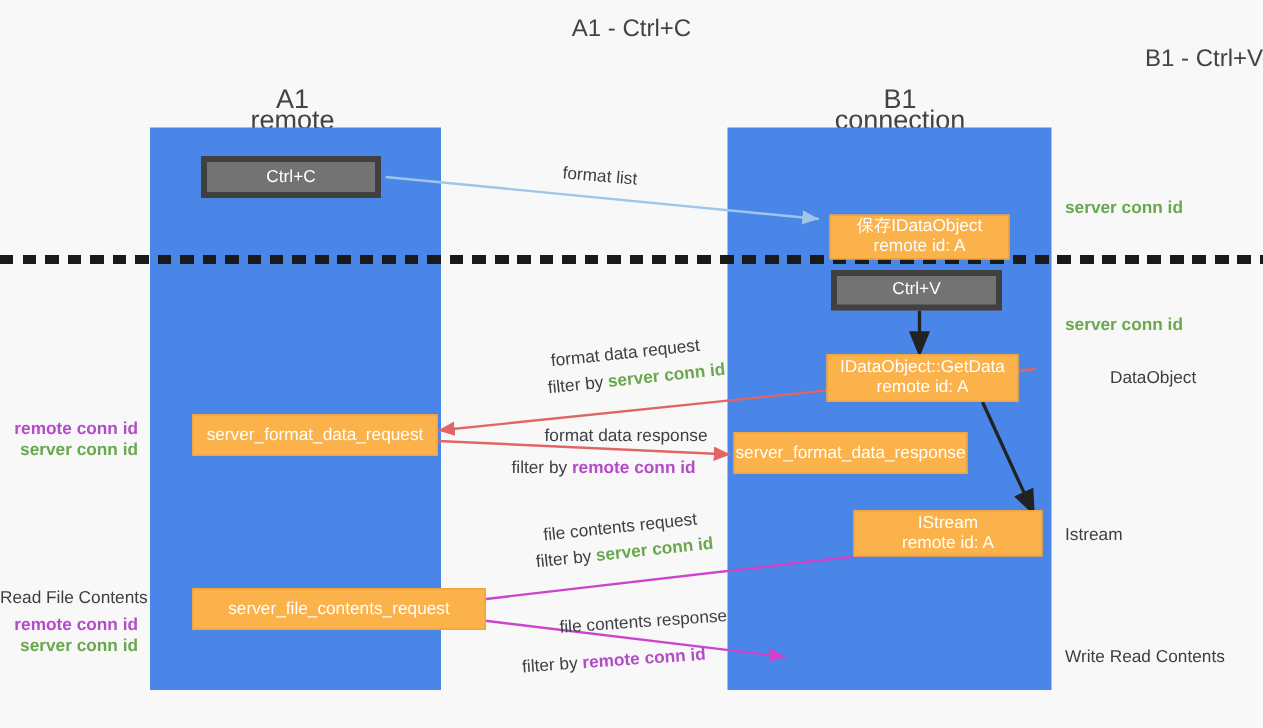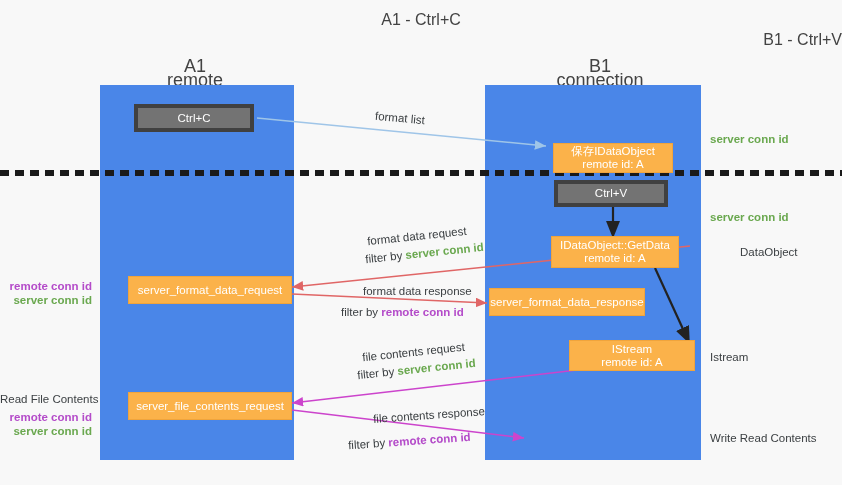--- a/index.html
+++ b/index.html
@@ -100,21 +100,21 @@
 
     <line x1="292" y1="410" x2="524" y2="438" stroke="#cc44cc" stroke-width="1.6" marker-end="url(#ahMag)"></line>
   </svg>
 
   <div class="dashline"></div>
 
   <div class="box green" style="left:134px;top:104px;width:120px;height:28px;">Ctrl+C</div>
 
   <div class="box orange" style="left:128px;top:276px;width:164px;height:28px;">server_format_data_request</div>
 
-  <div class="box orange" style="left:128px;top:392px;width:164px;height:28px;">server_file_contents_request</div>
+  <div class="box orange" style="left:128px;top:392px;width:196px;height:28px;">server_file_contents_request</div>
 
   <div class="box orange" style="left:553px;top:128px;width:120px;height:30px;flex-direction:column;margin-top:15px;">
     <span>保存IDataObject</span>
     <span>remote id: A</span>
   </div>
 
   <div class="box green" style="left:554px;top:180px;width:114px;height:27px;">Ctrl+V</div>
 
   <div class="box orange" style="left:551px;top:236px;width:128px;height:32px;flex-direction:column;">
     <span>IDataObject::GetData</span>

